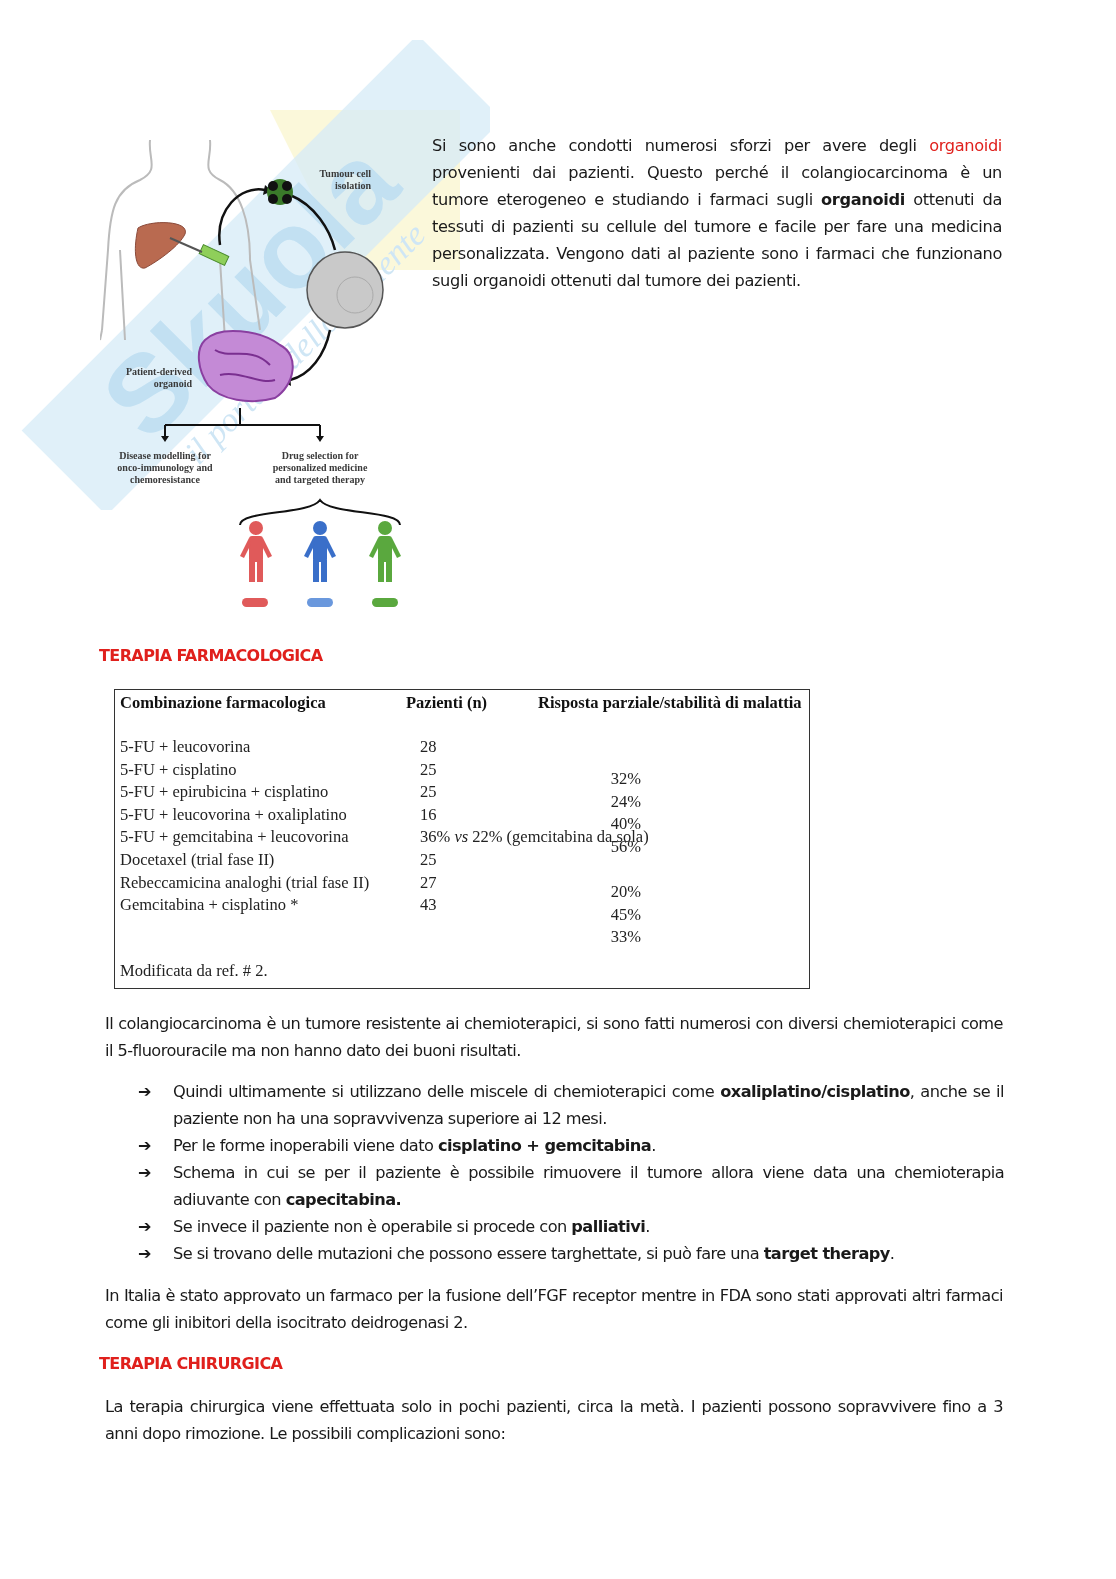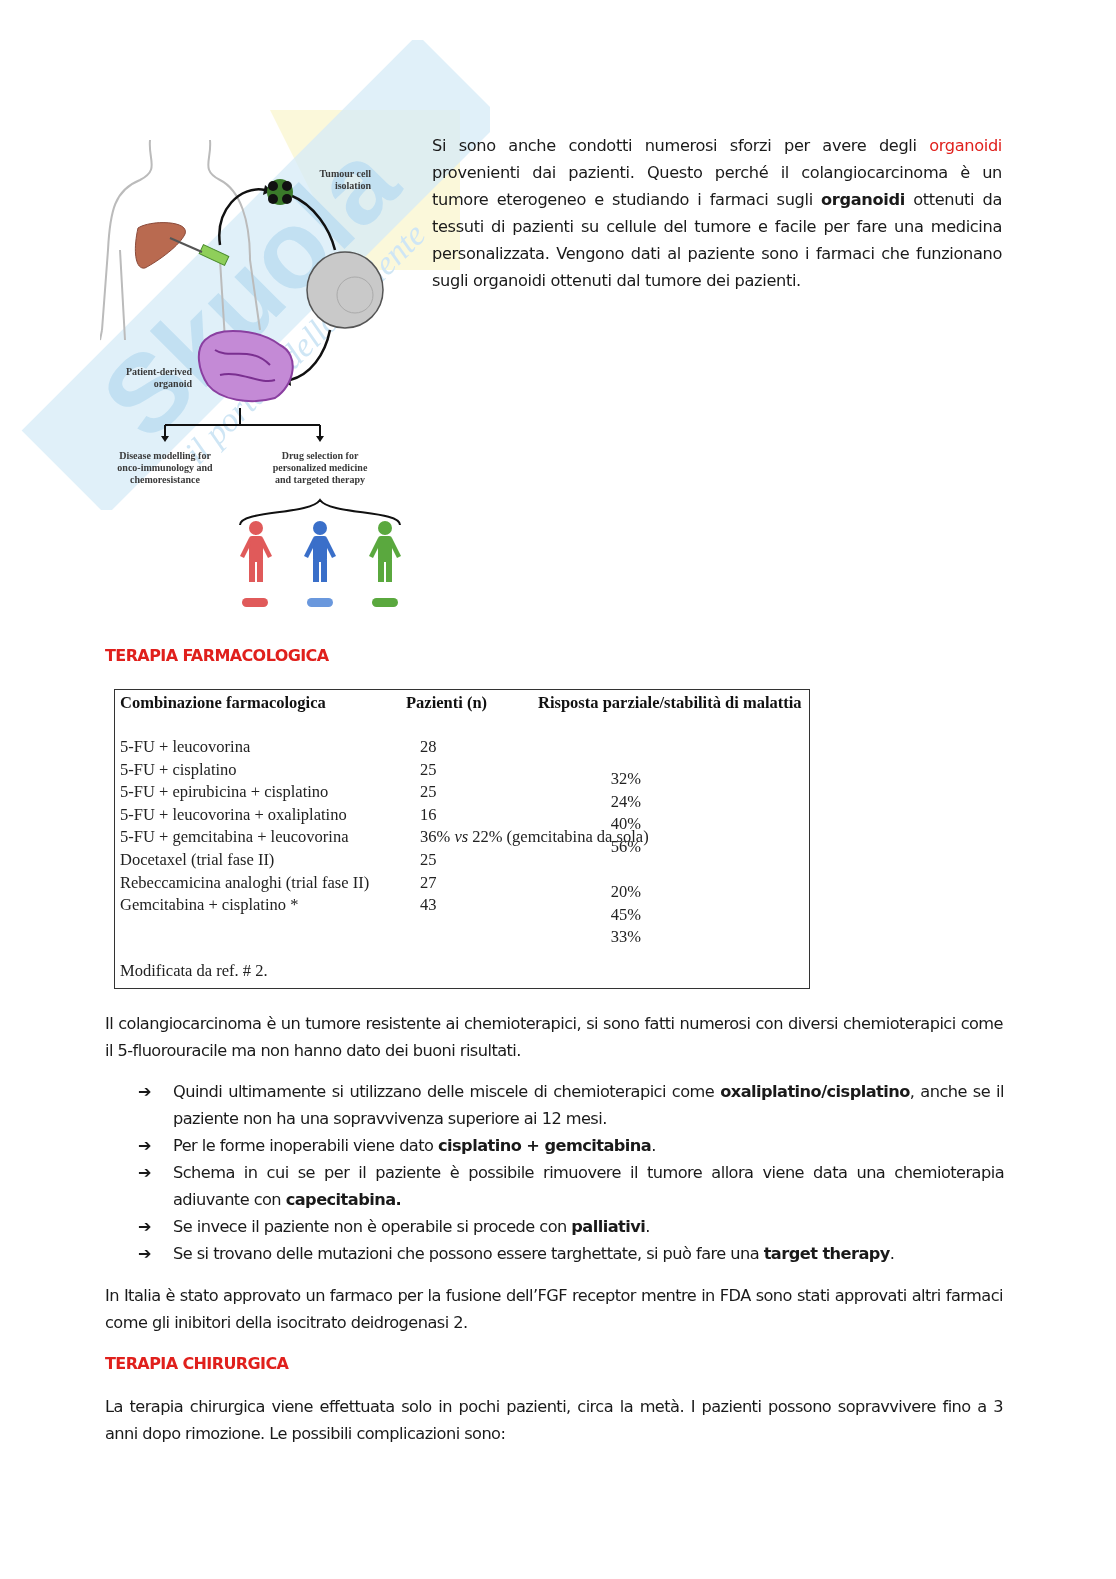--- a/index.html
+++ b/index.html
@@ -11,21 +11,21 @@
 
   
   .figure { position: absolute; left: 100px; top: 130px; width: 320px; height: 490px; }
   .fig-label { position: absolute; font-family: Liberation Serif, serif; font-weight: bold; font-size: 10px; line-height: 12px; color: #3a3a3a; text-align: center; }
 
   
   .intro { position: absolute; left: 432px; top: 132px; width: 570px; font-family: "DejaVu Sans", sans-serif; font-size: 16.2px; line-height: 27px; text-align: justify; letter-spacing: -0.35px; }
   .red { color: #e0201c; }
   b, .b { font-weight: bold; }
 
-  .heading { position: absolute; left: 105px; font-family: "DejaVu Sans", sans-serif; font-weight: bold; color: #e0201c; font-size: 16px; letter-spacing: -0.6px; }
+  .heading { position: absolute; left: 99px; font-family: "DejaVu Sans", sans-serif; font-weight: bold; color: #e0201c; font-size: 16px; letter-spacing: -0.6px; }
 
   
   .tbox { position: absolute; left: 114px; top: 689px; width: 696px; height: 300px; border: 1.5px solid #333; box-sizing: border-box; font-family: "Liberation Serif", serif; font-size: 16.5px; color: #222; }
   .tbox .hdr { position: absolute; top: 3px; font-weight: bold; color: #111; }
   .trow { position: absolute; left: 0; width: 100%; height: 22px; }
   .trow span { position: absolute; white-space: nowrap; }
   .c1 { left: 5px; }
   .c2 { left: 305px; }
   .c3 { right: 168px; margin-top: 32px; }
   .span2 { left: 305px; }

